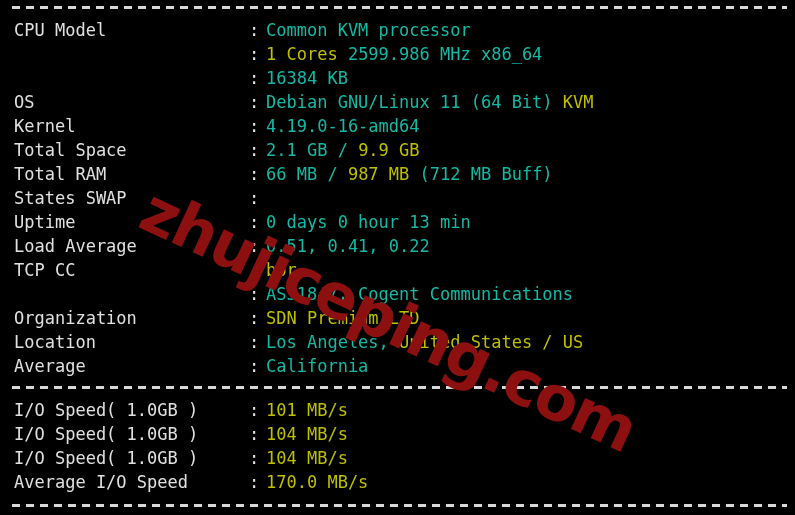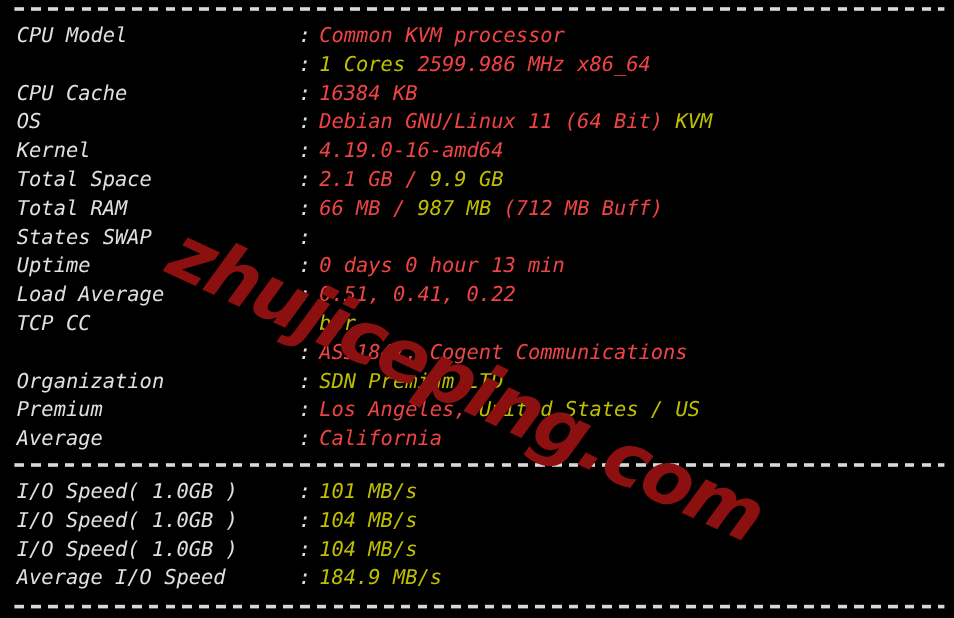--- a/index.html
+++ b/index.html
@@ -9,21 +9,20 @@
   }
   #terminal {
     position: relative;
     width: 795px;
     height: 515px;
     background: #000000;
     overflow: hidden;
     font-family: "DejaVu Sans Mono", "Liberation Mono", monospace;
     font-size: 17px;
     line-height: 24px;
-    font-style: italic;
   }
   .divider {
     position: absolute;
     left: 12px;
     right: 8px;
     height: 3px;
     background-image: repeating-linear-gradient(
       to right,
       #d8d8d8 0px,
       #d8d8d8 8px,
@@ -58,21 +57,21 @@
     position: absolute;
     left: 249px;
     top: 0;
     color: #e0e0e0;
   }
   .value {
     position: absolute;
     left: 266px;
     top: 0;
   }
-  .c-cyan   { color: #ef4444; }
+  .c-cyan   { color: #14b8a6; }
   .c-yellow { color: #bfbf00; }
 
   #watermark {
     position: absolute;
     left: 150px;
     top: 138px;
     width: 520px;
     height: 210px;
     pointer-events: none;
     z-index: 5;
@@ -95,42 +94,42 @@
 </head>
 <body>
 
 <div id="terminal">
 
   <div class="divider" id="div-top"></div>
 
   <div class="rows" id="rows-sys">
       <div class="row"><span class="label">CPU Model</span><span class="colon">:</span><span class="value"><span class="c-cyan">Common KVM processor</span></span></div>
       <div class="row"><span class="colon">:</span><span class="value"><span class="c-yellow">1 Cores </span><span class="c-cyan">2599.986 MHz x86_64</span></span></div>
-      <div class="row"><span class="label">CPU Cache</span><span class="colon">:</span><span class="value"><span class="c-cyan">16384 KB</span></span></div>
+      <div class="row"><span class="colon">:</span><span class="value"><span class="c-cyan">16384 KB</span></span></div>
       <div class="row"><span class="label">OS</span><span class="colon">:</span><span class="value"><span class="c-cyan">Debian GNU/Linux 11 (64 Bit) </span><span class="c-yellow">KVM</span></span></div>
       <div class="row"><span class="label">Kernel</span><span class="colon">:</span><span class="value"><span class="c-cyan">4.19.0-16-amd64</span></span></div>
       <div class="row"><span class="label">Total Space</span><span class="colon">:</span><span class="value"><span class="c-cyan">2.1 GB / </span><span class="c-yellow">9.9 GB</span></span></div>
       <div class="row"><span class="label">Total RAM</span><span class="colon">:</span><span class="value"><span class="c-cyan">66 MB / </span><span class="c-yellow">987 MB </span><span class="c-cyan">(712 MB Buff)</span></span></div>
       <div class="row"><span class="label">States SWAP</span><span class="colon">:</span></div>
       <div class="row"><span class="label">Uptime</span><span class="colon">:</span><span class="value"><span class="c-cyan">0 days 0 hour 13 min</span></span></div>
       <div class="row"><span class="label">Load Average</span><span class="colon">:</span><span class="value"><span class="c-cyan">0.51, 0.41, 0.22</span></span></div>
       <div class="row"><span class="label">TCP CC</span><span class="colon">:</span><span class="value"><span class="c-yellow">bbr</span></span></div>
       <div class="row"><span class="colon">:</span><span class="value"><span class="c-cyan">AS51847, Cogent Communications</span></span></div>
       <div class="row"><span class="label">Organization</span><span class="colon">:</span><span class="value"><span class="c-yellow">SDN Premium LTD</span></span></div>
-      <div class="row"><span class="label">Premium</span><span class="colon">:</span><span class="value"><span class="c-cyan">Los Angeles, </span><span class="c-yellow">United States / US</span></span></div>
+      <div class="row"><span class="label">Location</span><span class="colon">:</span><span class="value"><span class="c-cyan">Los Angeles, </span><span class="c-yellow">United States / US</span></span></div>
       <div class="row"><span class="label">Average</span><span class="colon">:</span><span class="value"><span class="c-cyan">California</span></span></div>
     </div>
 
   <div class="divider" id="div-mid"></div>
 
   <div class="rows" id="rows-io">
       <div class="row"><span class="label">I/O Speed( 1.0GB )</span><span class="colon">:</span><span class="value"><span class="c-yellow">101 MB/s</span></span></div>
       <div class="row"><span class="label">I/O Speed( 1.0GB )</span><span class="colon">:</span><span class="value"><span class="c-yellow">104 MB/s</span></span></div>
       <div class="row"><span class="label">I/O Speed( 1.0GB )</span><span class="colon">:</span><span class="value"><span class="c-yellow">104 MB/s</span></span></div>
-      <div class="row"><span class="label">Average I/O Speed</span><span class="colon">:</span><span class="value"><span class="c-yellow">184.9 MB/s</span></span></div>
+      <div class="row"><span class="label">Average I/O Speed</span><span class="colon">:</span><span class="value"><span class="c-yellow">170.0 MB/s</span></span></div>
     </div>
 
   <div class="divider" id="div-bottom"></div>
 
   <div id="watermark">
     <span>zhujiceping.com</span>
   </div>
 
 </div>
 

